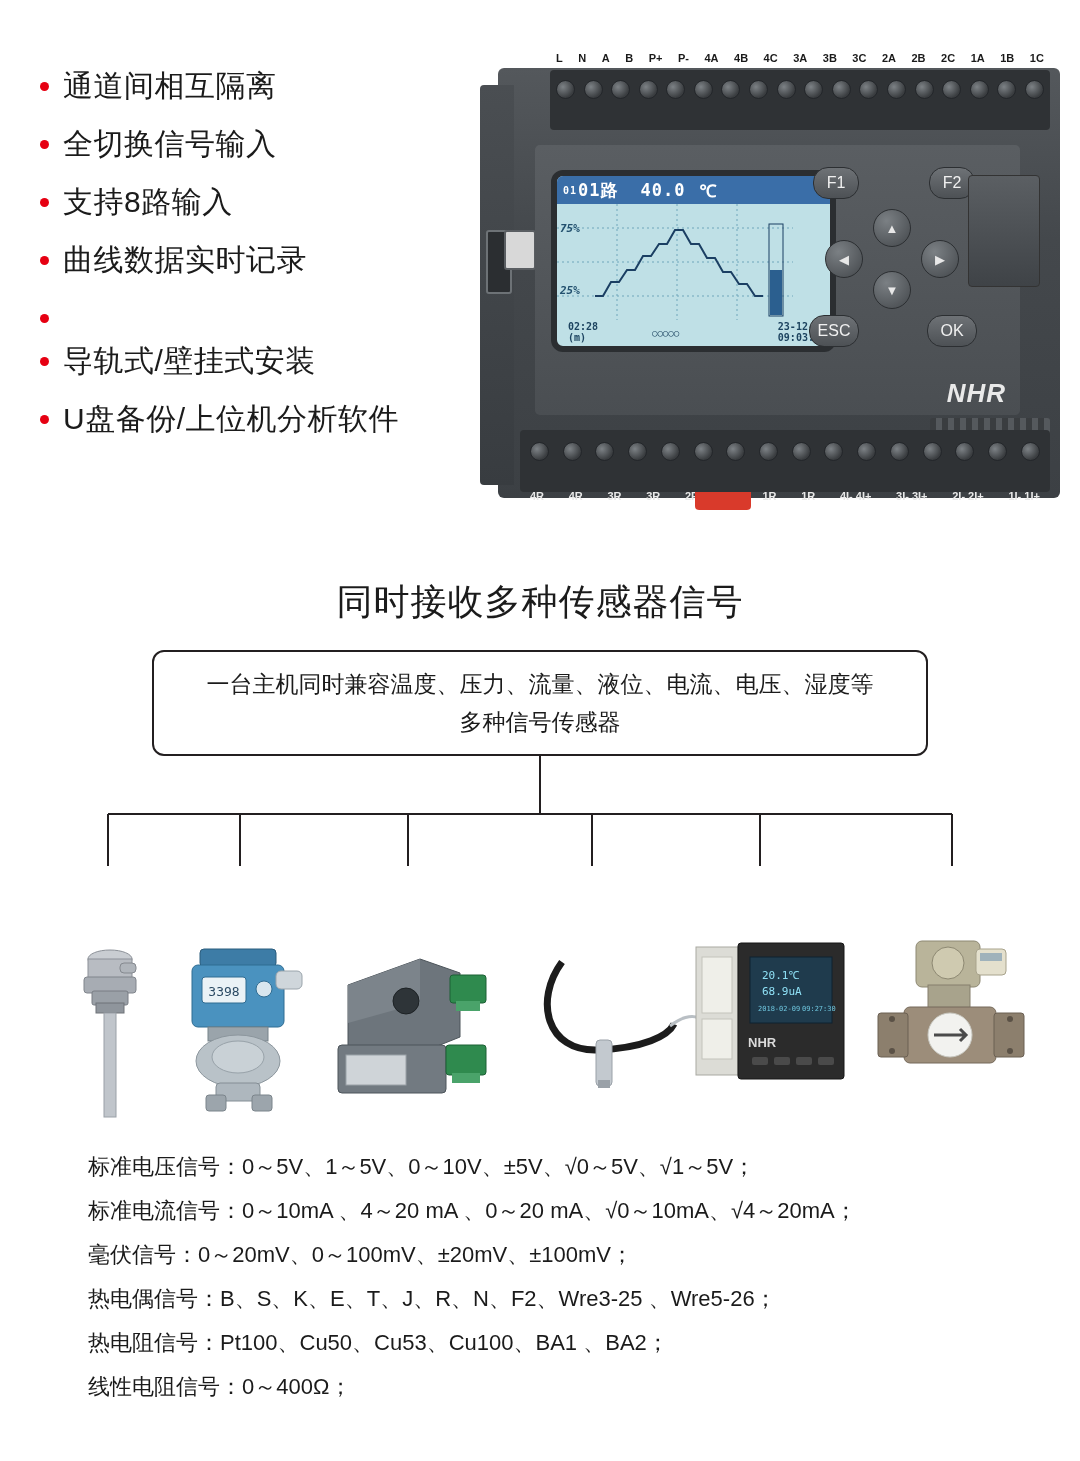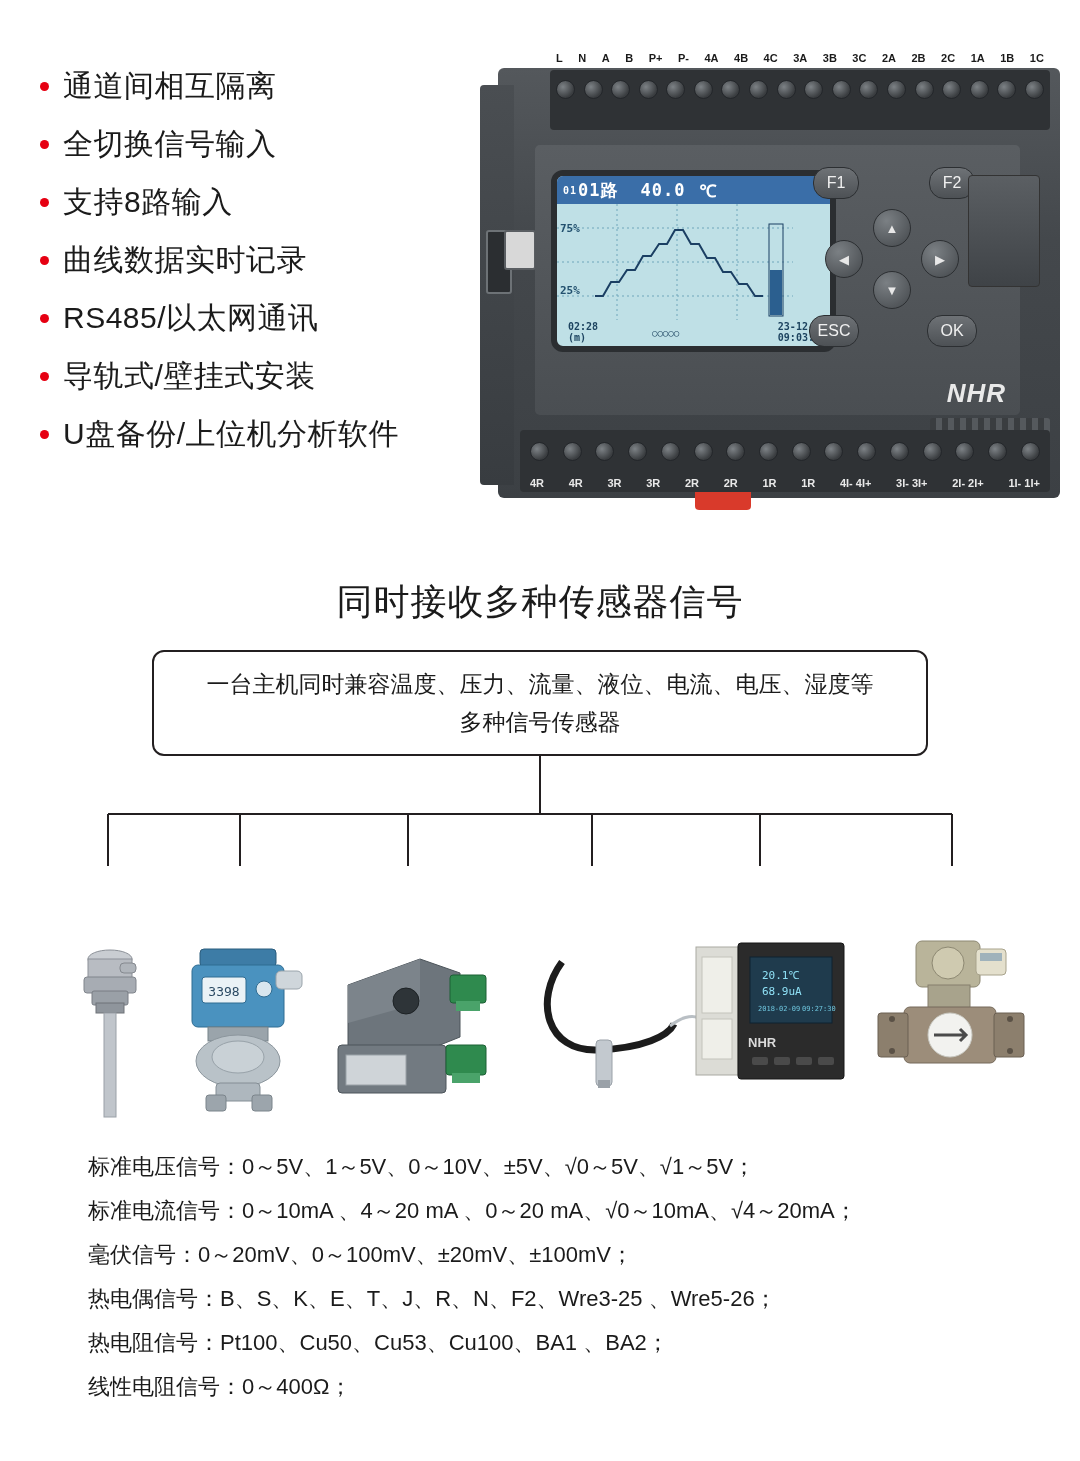--- a/index.html
+++ b/index.html
@@ -107,21 +107,21 @@
   .term-labels.top {
     left: 70px;
     top: 22px;
     width: 500px;
     justify-content: space-between;
     padding: 0 6px;
     box-sizing: border-box;
   }
   .term-labels.bottom {
     left: 40px;
-    top: 447px;
+    top: 460px;
     width: 530px;
     justify-content: space-between;
     padding: 0 10px;
     box-sizing: border-box;
     color: #e9e9e9;
   }
   .screws {
     position: absolute;
     display: flex;
     justify-content: space-between;
@@ -168,21 +168,21 @@
     align-items: center;
     padding: 0 6px;
     box-sizing: border-box;
     letter-spacing: 1px;
   }
   .lcd-head .ch-sup { font-size: 10px; margin-right: 1px; }
   .lcd-head .val { margin-left: 22px; }
   .lcd-head .unit { margin-left: 14px; }
   .lcd-plot {
     position: absolute;
-    left: 0; top: 28px; right: 0; bottom: 26px;
+    left: 0; top: 28px; right: 0; bottom: 26px; font-style: italic;
   }
   .lcd-axis-lbl {
     position: absolute;
     left: 3px;
     font-size: 11px;
     color: #22506e;
     font-weight: bold;
   }
   .lcd-foot {
     position: absolute;
@@ -352,21 +352,20 @@
   <div class="feature-item">
     <span class="feature-dot"></span>
     <span class="feature-text">支持8路输入</span>
   </div>
   <div class="feature-item">
     <span class="feature-dot"></span>
     <span class="feature-text">曲线数据实时记录</span>
   </div>
   <div class="feature-item">
     <span class="feature-dot"></span>
-    <span class="feature-text">RS485/以太网通讯</span>
   </div>
   <div class="feature-item">
     <span class="feature-dot"></span>
     <span class="feature-text">导轨式/壁挂式安装</span>
   </div>
   <div class="feature-item">
     <span class="feature-dot"></span>
     <span class="feature-text">U盘备份/上位机分析软件</span>
   </div>
 </div>

